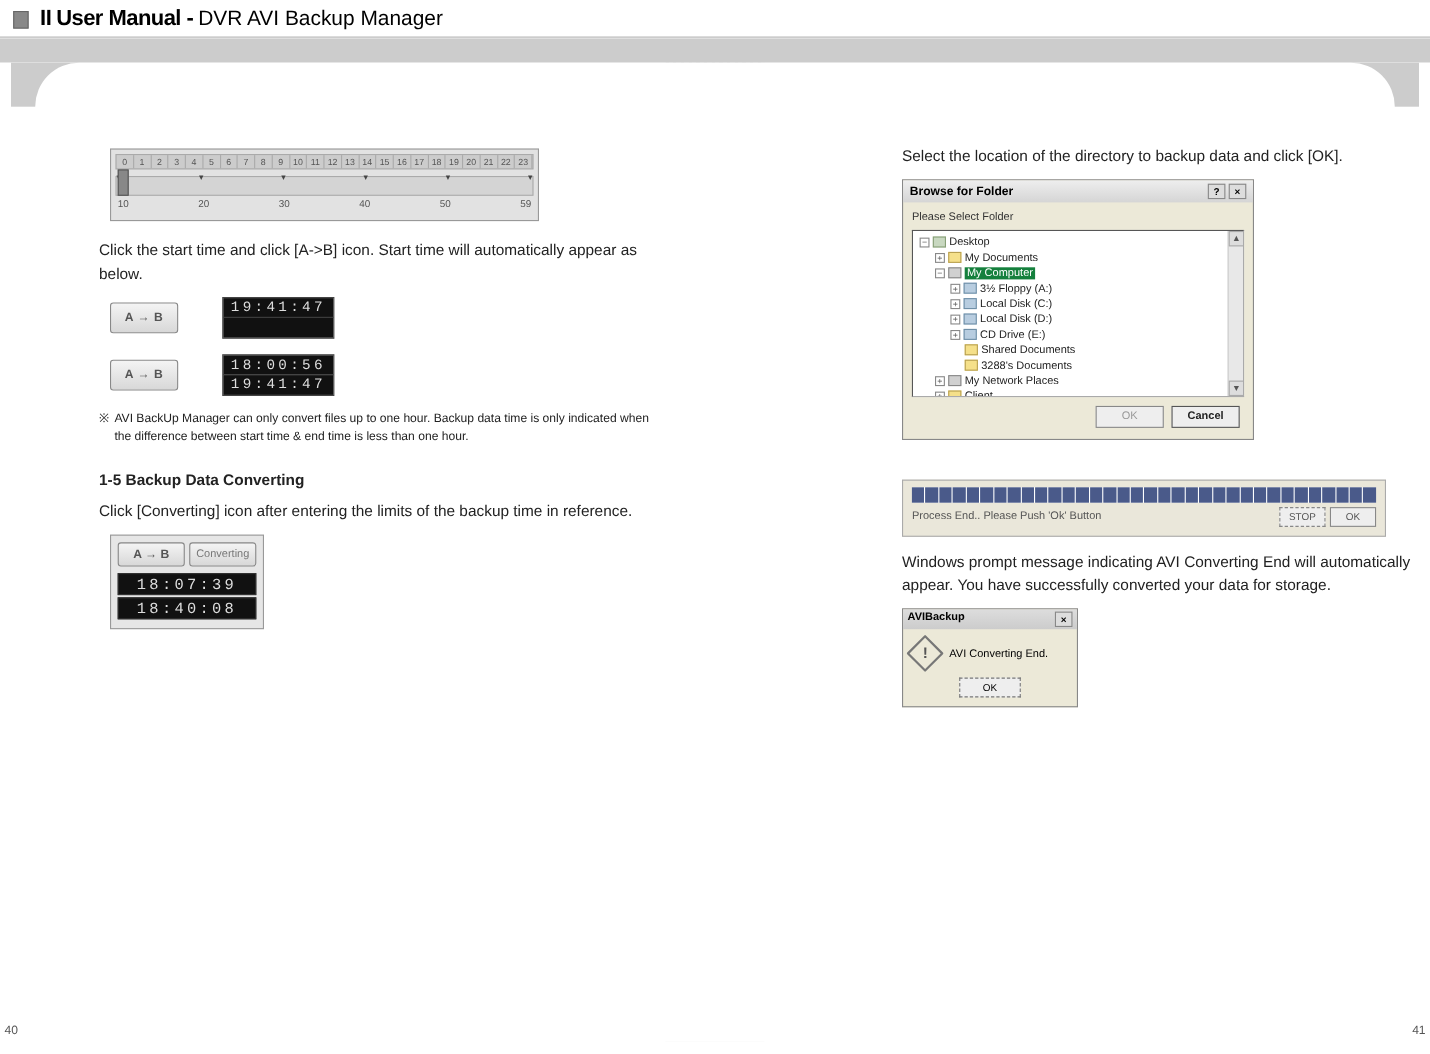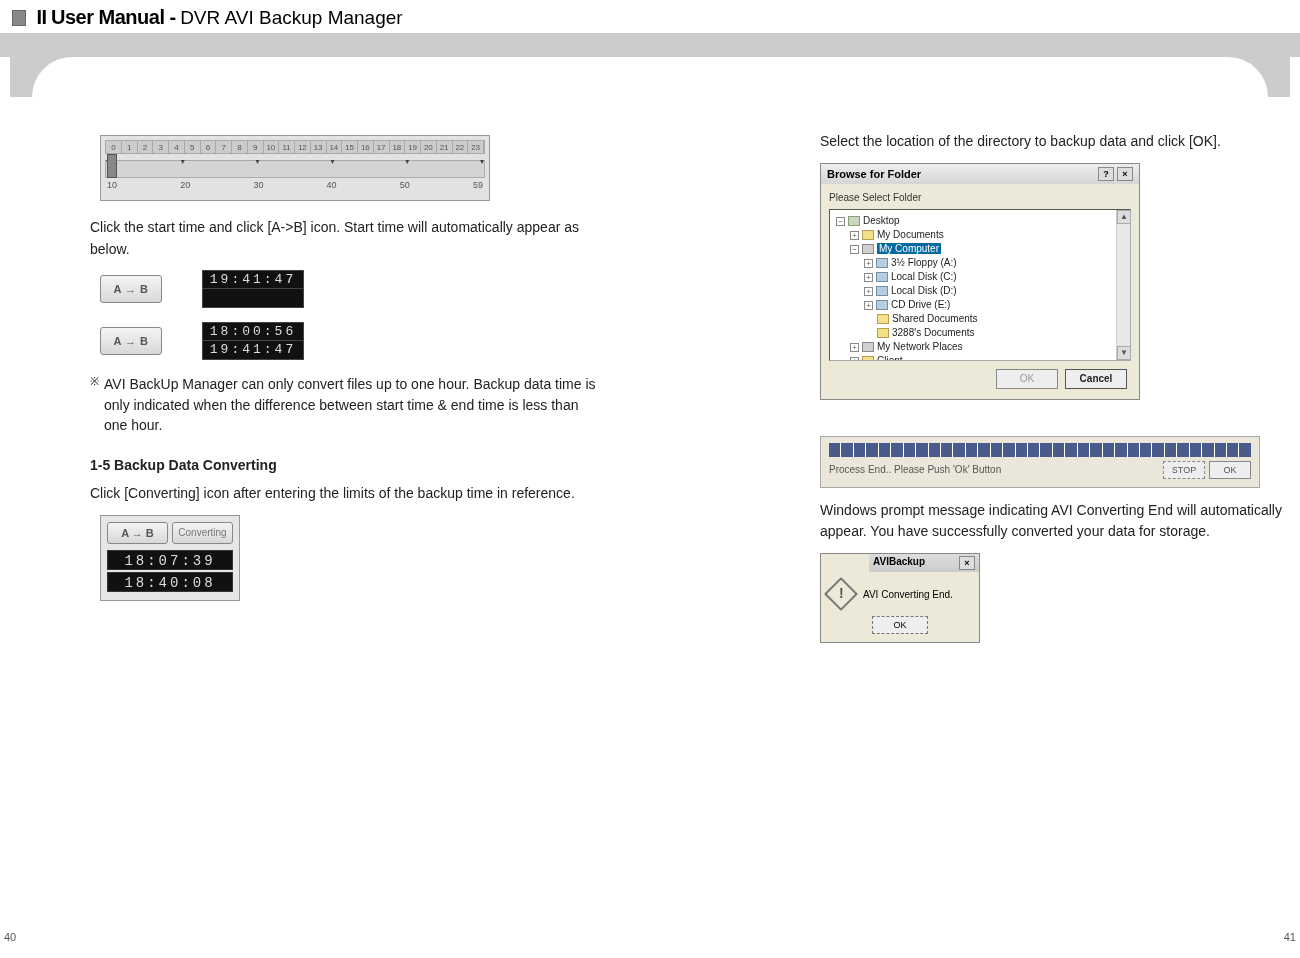--- a/index.html
+++ b/index.html
@@ -129,21 +129,21 @@
     color: #222;
     margin-bottom: 10px;
   }
   .body-text {
     font-size: 14px;
     color: #222;
     line-height: 1.55;
     margin-bottom: 10px;
   }
   .note-text {
-    font-size: 14px;
+    font-size: 11px;
     color: #222;
     line-height: 1.45;
     margin: 4px 0 0 0;
     padding-left: 14px;
     position: relative;
   }
   .note-text::before {
     content: "※";
     position: absolute;
     left: 0;
@@ -372,21 +372,21 @@
     width: 12px; height: 10px;
     background: #f5e08a;
     border: 1px solid #b8a050;
     margin-right: 3px;
     vertical-align: middle;
   }
   .tree-item .icn.disk { background: #b8cde0; border-color: #7090a8; }
   .tree-item .icn.desk { background: #c8d8c0; border-color: #88a078; }
   .tree-item .icn.comp { background: #d0d0d0; border-color: #888; }
   .tree-item.sel .lbl {
-    background: #0369a1;
+    background: #15803d;
     color: #fff;
     padding: 0 2px;
   }
   .pad0 { padding-left: 2px; }
   .pad1 { padding-left: 16px; }
   .pad2 { padding-left: 30px; }
   .dlg-btns {
     text-align: right;
     padding: 8px 4px 2px;
   }
@@ -453,21 +453,20 @@
     background: #ece9d8;
     font-size: 10px;
     margin-top: 8px;
   }
   .msg-title {
     background: linear-gradient(#ddd, #ccc);
     padding: 2px 4px;
     font-weight: bold;
     display: flex;
     justify-content: space-between;
-    margin-left: 48px;
   }
   .msg-body {
     padding: 10px 8px;
     display: flex;
     align-items: center;
     gap: 10px;
   }
   .msg-icon {
     width: 24px; height: 24px;
     border: 2px solid #777;

